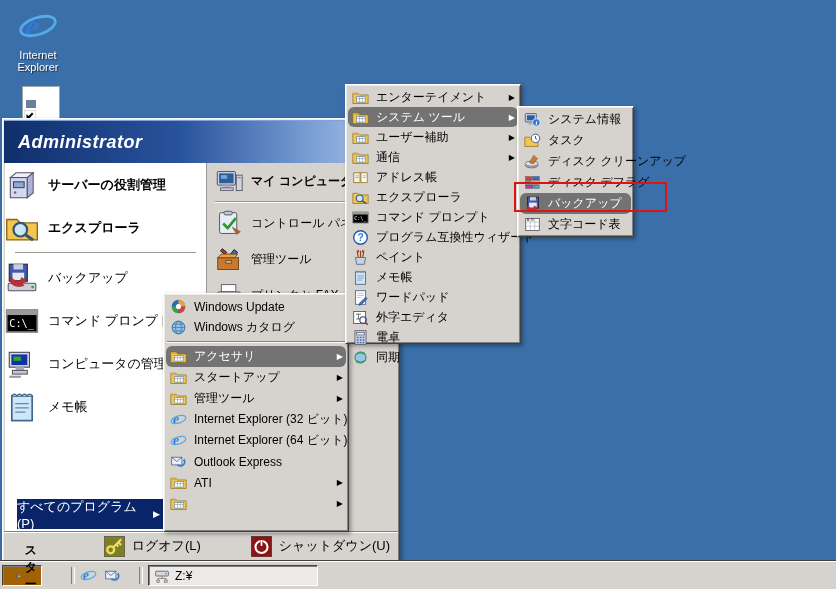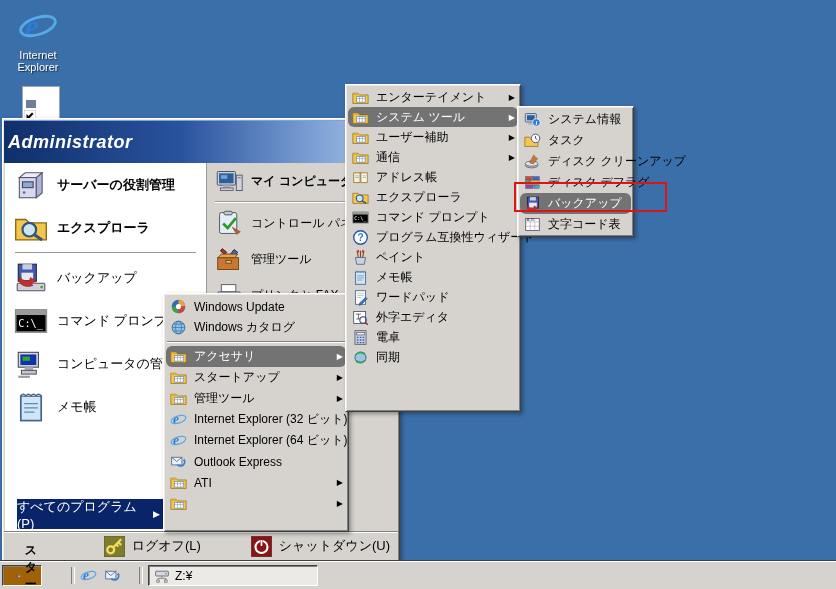--- a/index.html
+++ b/index.html
@@ -20,26 +20,26 @@
 
   
   .raised{background:#D6D3CE;border:1px solid;border-color:#fff #404040 #404040 #fff;
           box-shadow:inset 1px 1px 0 #ece9e5, inset -1px -1px 0 #808080, 2px 2px 4px rgba(0,0,0,.35);}
 
   
   #start-panel{position:absolute;left:2px;top:118px;width:396px;height:442px;z-index:10;}
   #sp-header{position:absolute;left:1px;top:1px;right:1px;height:42px;
         background:linear-gradient(90deg,#102F6B 0%,#29539E 45%,#7FA3D6 80%,#B3CAE9 100%);
         border-top:1px solid #7FA3D6;display:flex;align-items:center;}
-  #sp-header .user{color:#fff;font-size:18px;font-weight:bold;font-style:italic;padding-left:4px;
+  #sp-header .user{color:#fff;font-size:18px;font-weight:bold;font-style:italic;padding-left:14px;
         letter-spacing:.5px;}
   #sp-left{position:absolute;left:2px;top:44px;width:201px;bottom:30px;background:#fff;}
   #sp-right{position:absolute;left:203px;top:44px;right:2px;bottom:30px;background:#D6D3CE;
         border-left:1px solid #9a9a94;}
-  .panel-item{display:flex;align-items:center;height:43px;padding-left:9px;font-size:13px;color:#000;}
+  .panel-item{display:flex;align-items:center;height:43px;font-size:13px;color:#000;}
   .panel-item .mi-icon{width:34px;height:34px;flex:none;margin-right:9px;}
   .panel-item.bold .mi-label{font-weight:bold;}
   #sp-right .panel-item{height:36px;padding-left:8px;font-size:12px;}
   #sp-right .panel-item .mi-icon{width:29px;height:29px;margin-right:7px;}
   .panel-sep{height:1px;background:#9a9a94;margin:3px 10px;}
   #sp-right .panel-sep{background:#9a9a94;border-bottom:1px solid #fff;margin:2px 8px;}
   #all-programs{position:absolute;left:14px;top:380px;width:149px;height:30px;z-index:12;
         background:#0A246A;color:#fff;display:flex;align-items:center;justify-content:flex-end;
         font-size:13px;padding-right:6px;box-sizing:border-box;}
   #all-programs .ap-arrow{font-size:9px;margin-left:7px;}
@@ -52,21 +52,21 @@
   
   .menu{position:absolute;padding:2px;box-sizing:border-box;}
   .menu-item{display:flex;align-items:center;height:21px;padding:0 2px;font-size:12px;color:#000;white-space:nowrap;}
   #accessories-menu .menu-item{height:20px;}
   .menu-item .mi-icon{width:17px;height:17px;flex:none;margin:0 7px 0 2px;}
   .menu-item .mi-label{flex:1;}
   .menu-item .mi-arrow{width:10px;font-size:8px;text-align:right;padding-right:1px;}
   .menu-item.selected{background:#737373;color:#fff;border-radius:6px;}
   .menu-sep{height:1px;background:#808080;border-bottom:1px solid #fff;margin:3px 1px;}
   #programs-menu{left:163px;top:293px;width:186px;height:239px;z-index:20;}
-  #accessories-menu{left:345px;top:84px;width:176px;height:328px;z-index:30;}
+  #accessories-menu{left:345px;top:84px;width:176px;height:260px;z-index:30;}
   #systools-menu{left:517px;top:106px;width:117px;height:131px;z-index:40;}
   #backup-red-box{position:absolute;left:514px;top:182px;width:149px;height:26px;z-index:50;
         border:2px solid #DD1414;pointer-events:none;}
 
   
   #taskbar{position:absolute;left:0;bottom:0;width:836px;height:27px;background:#D6D3CE;
         border-top:1px solid #fff;box-shadow:0 -1px 0 #404040;z-index:60;}
   #start-button{position:absolute;left:2px;top:3px;width:40px;height:21px;background:#a16207;
         border:1px solid;border-color:#404040 #fff #fff #404040;box-shadow:inset 1px 1px 0 #808080;
         display:flex;align-items:center;gap:4px;padding-left:12px;box-sizing:border-box;}

